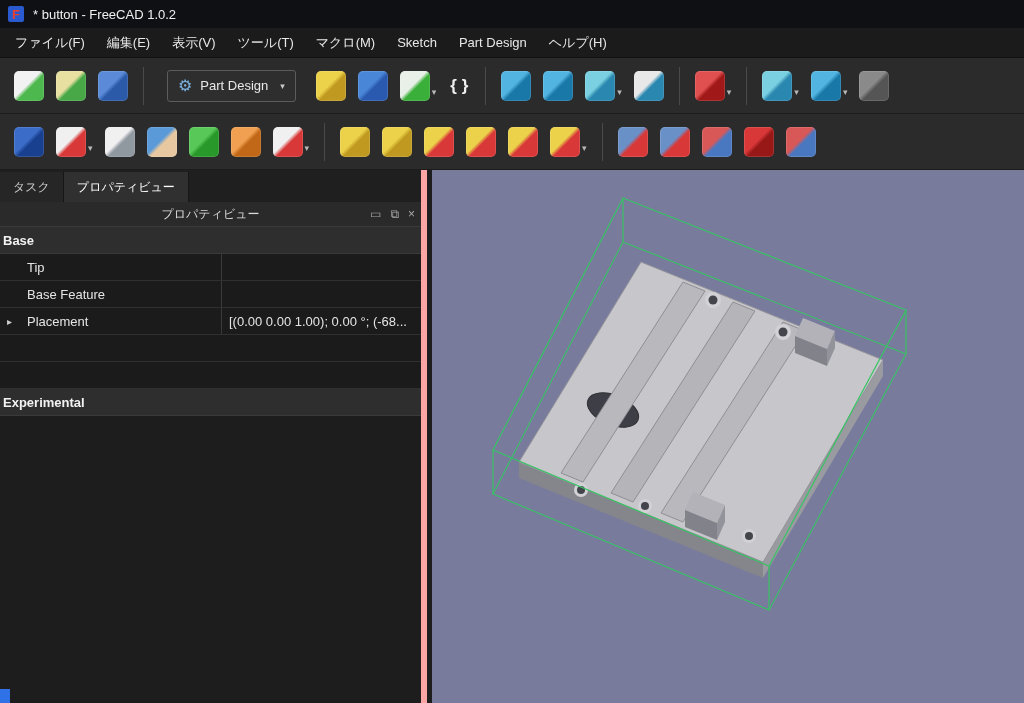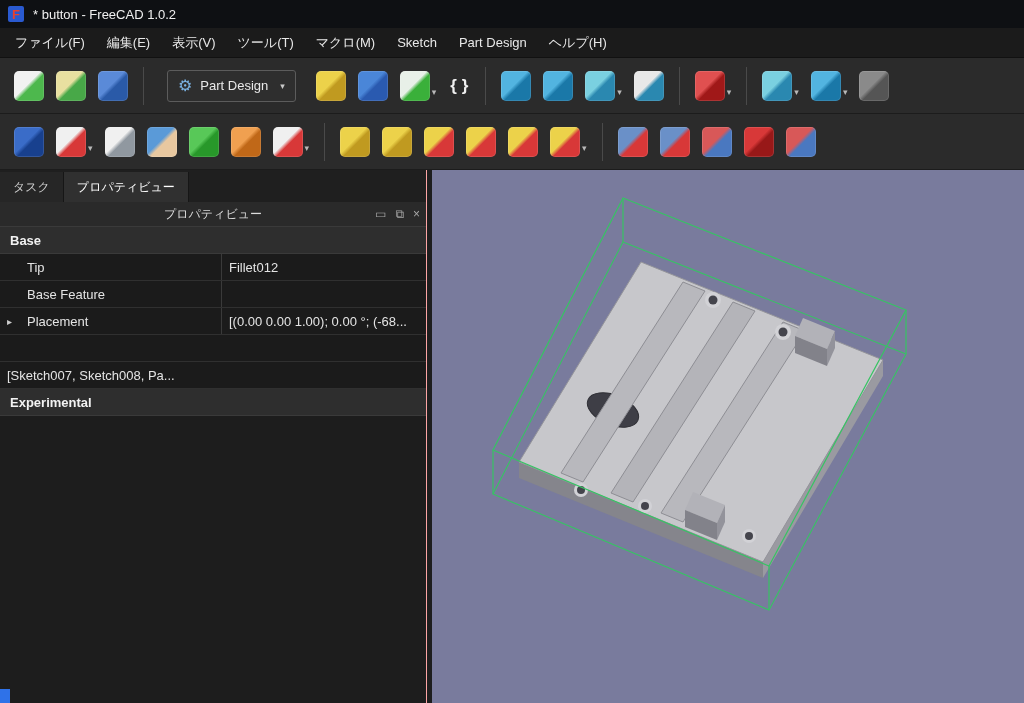--- a/index.html
+++ b/index.html
@@ -42,37 +42,37 @@
     background:#2e2e2e; border:1px solid #5c5c5c; border-radius:3px;
     padding:0 10px; margin:0 14px; font-size:13px;
   }
   .combo .gear { color:#7ab0e0; font-size:16px; }
   .combo .combo-arrow { font-size:9px; color:#c8c8c8; margin-left:4px; }
 
   .content { display:flex; height:533px; }
 
   .left-panel {
     width:427px; background:#232323; display:flex; flex-direction:column;
-    border-right:1px solid #fca5a5;
+    border-right:6px solid #fca5a5;
   }
   .tabs { display:flex; height:32px; background:#1f1f1f; align-items:flex-end; font-size:12px; }
   .tab { padding:0 13px; line-height:30px; height:30px; background:#262626; color:#cfcfcf; border-right:1px solid #161616; }
   .tab.active { background:#303030; color:#ffffff; }
 
   .panel-head {
     height:24px; display:flex; align-items:center; background:#2a2a2a;
     font-size:12px; position:relative;
   }
   .panel-title { flex:1; text-align:center; color:#dcdcdc; }
   .panel-controls { position:absolute; right:6px; top:0; height:24px; display:flex; align-items:center; gap:9px; color:#a8a8a8; font-size:12px; }
 
   .prop-table { border-top:1px solid #3a3a3a; font-size:13px; }
   .prop-group {
     height:27px; display:flex; align-items:center; background:#2e2e2e;
-    font-weight:bold; padding-left:10px; border-bottom:1px solid #3a3a3a; color:#f2f2f2;
+    font-weight:bold; padding-left:3px; border-bottom:1px solid #3a3a3a; color:#f2f2f2;
   }
   .prop-row { height:27px; display:flex; background:#1b1b1b; border-bottom:1px solid #303030; }
   .prop-label {
     width:222px; display:flex; align-items:center; padding-left:27px;
     border-right:1px solid #3a3a3a; position:relative; color:#e4e4e4;
     white-space:nowrap; overflow:hidden;
   }
   .prop-value {
     flex:1; display:flex; align-items:center; padding-left:7px;
     white-space:nowrap; overflow:hidden; color:#e4e4e4;
@@ -257,39 +257,37 @@
         <span>⧉</span>
         <span>×</span>
       </span>
     </div>
     <div class="prop-table" id="prop-table">
         <div class="prop-group">Base</div>
         <div class="prop-row">
           <div class="prop-label">
             <span>Tip</span>
           </div>
-          <div class="prop-value">Fillet012</div>
         </div>
         <div class="prop-row">
           <div class="prop-label">
             <span>Base Feature</span>
           </div>
           <div class="prop-value"></div>
         </div>
         <div class="prop-row">
           <div class="prop-label">
             <span class="expander">▸</span>
             <span>Placement</span>
           </div>
           <div class="prop-value">[(0.00 0.00 1.00); 0.00 °; (-68...</div>
         </div>
         <div class="prop-row selected">
         </div>
         <div class="prop-row">
-          <div class="prop-value">[Sketch007, Sketch008, Pa...</div>
         </div>
         <div class="prop-group">Experimental</div>
       </div>
     <div class="panel-fill"></div>
   </div>
 
   <div class="splitter"></div>
 
   <div class="viewport">
     <svg viewBox="0 0 594 533" preserveAspectRatio="xMidYMid slice">

